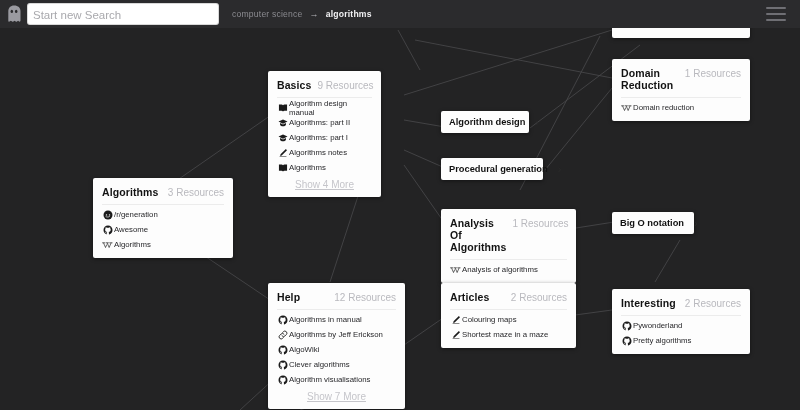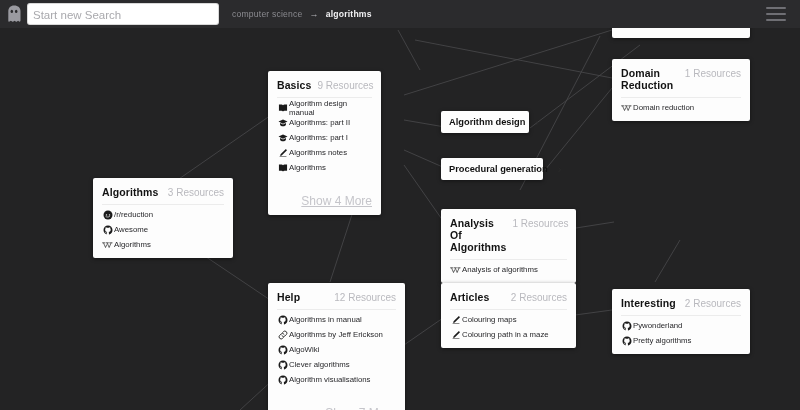--- a/index.html
+++ b/index.html
@@ -56,22 +56,22 @@
   .card-title { font-size: 10.5px; font-weight: bold; color: #121212; letter-spacing: .1px; line-height: 12px; }
   .card-count { font-size: 10px; color: #b9b9be; white-space: nowrap; text-align: right; line-height: 9px; }
   .card-sep { height: 1px; background: #ececec; margin: 6px 0 2px 0; }
   .res-list { display: flex; flex-direction: column; }
   .res {
     display: flex; align-items: center; gap: 1px;
     font-size: 7.8px; color: #27272a; height: 15px; cursor: pointer;
   }
   .res .glyph { width: 11px; display: flex; justify-content: center; align-items: center; flex: 0 0 11px; }
   .show-more {
-    text-align: right; font-size: 12px; color: #c5c5ca;
-    text-decoration: underline; margin-top: 19px; padding-bottom: 1px; cursor: pointer;
+    text-align: center; font-size: 10px; color: #c5c5ca;
+    text-decoration: underline; margin-top: 4px; padding-bottom: 1px; cursor: pointer;
   }
 
   
   .pill {
     position: absolute; background: #fdfdfd; border-radius: 2px;
     box-shadow: 0 1px 4px rgba(0,0,0,.45);
     height: 22px; display: flex; align-items: center;
     padding: 0 8px; gap: 10px; z-index: 12; cursor: pointer;
   }
   .pill-label { font-size: 9.3px; font-weight: bold; color: #121212; white-space: nowrap; }
@@ -150,21 +150,21 @@
       <div class="res-list">
         <div class="res">
           <span class="glyph">
             <svg width="10" height="10" viewBox="0 0 16 16" fill="#1b1b1b">
               <circle cx="8" cy="8" r="7.2"></circle>
               <circle cx="5.6" cy="7.8" r="1.15" fill="#fff"></circle>
               <circle cx="10.4" cy="7.8" r="1.15" fill="#fff"></circle>
               <path d="M4.6 10.6c1 1 4.8 1 5.8 0" stroke="#fff" stroke-width="1.1" fill="none" stroke-linecap="round"></path>
             </svg>
           </span>
-          <span>/r/reduction</span>
+          <span>/r/generation</span>
         </div>
         <div class="res">
           <span class="glyph">
             <svg width="10" height="10" viewBox="0 0 16 16" fill="#1b1b1b">
               <path d="M8 .8C4 .8.8 4 .8 8c0 3.2 2.1 5.9 4.9 6.8.4.1.5-.1.5-.4v-1.3c-2 .4-2.4-.9-2.4-.9-.3-.8-.8-1-.8-1-.7-.4 0-.4 0-.4.7.1 1.1.8 1.1.8.7 1.1 1.7.8 2.1.6.1-.5.3-.8.5-1-1.6-.2-3.3-.8-3.3-3.6 0-.8.3-1.4.7-1.9-.1-.2-.3-.9.1-1.9 0 0 .6-.2 1.9.7a6.6 6.6 0 0 1 3.5 0c1.3-.9 1.9-.7 1.9-.7.4 1 .2 1.7.1 1.9.5.5.7 1.1.7 1.9 0 2.8-1.7 3.4-3.3 3.6.3.2.5.7.5 1.4v2c0 .3.1.5.5.4A7.2 7.2 0 0 0 15.2 8C15.2 4 12 .8 8 .8z"></path>
             </svg>
           </span>
           <span>Awesome</span>
         </div>
         <div class="res">
@@ -315,21 +315,21 @@
             </svg>
           </span>
           <span>Colouring maps</span>
         </div>
         <div class="res">
           <span class="glyph">
             <svg width="10" height="10" viewBox="0 0 16 16" fill="#1b1b1b">
               <path d="M12.6 1.6 14.4 3.4 5.9 11.9 3.4 12.6 4.1 10.1 12.6 1.6zM2.6 13.4l10.9 0 0 1.1-11 0z"></path>
             </svg>
           </span>
-          <span>Colouring path in a maze</span>
+          <span>Shortest maze in a maze</span>
         </div>
       </div>
     </div>
 
   <div class="card" style="left:612px; top:59px; width:138px;">
       <div class="card-head">
         <div class="card-title">Domain Reduction</div>
         <div class="card-count">1 Resources</div>
       </div>
       <div class="card-sep"></div>
@@ -373,14 +373,18 @@
     </div>
 
   <div class="pill" style="left:441px; top:104px; width:88px;margin-top:7px;">
       <span class="pill-label">Algorithm design</span>
       <span class="pill-chev">›</span>
     </div>
   <div class="pill" style="left:441px; top:158px; width:102px;">
       <span class="pill-label">Procedural generation</span>
       <span class="pill-chev">›</span>
     </div>
+  <div class="pill" style="left:612px; top:212px; width:82px;">
+      <span class="pill-label">Big O notation</span>
+      <span class="pill-chev">›</span>
+    </div>
 
 </div>
 
 </body></html>

